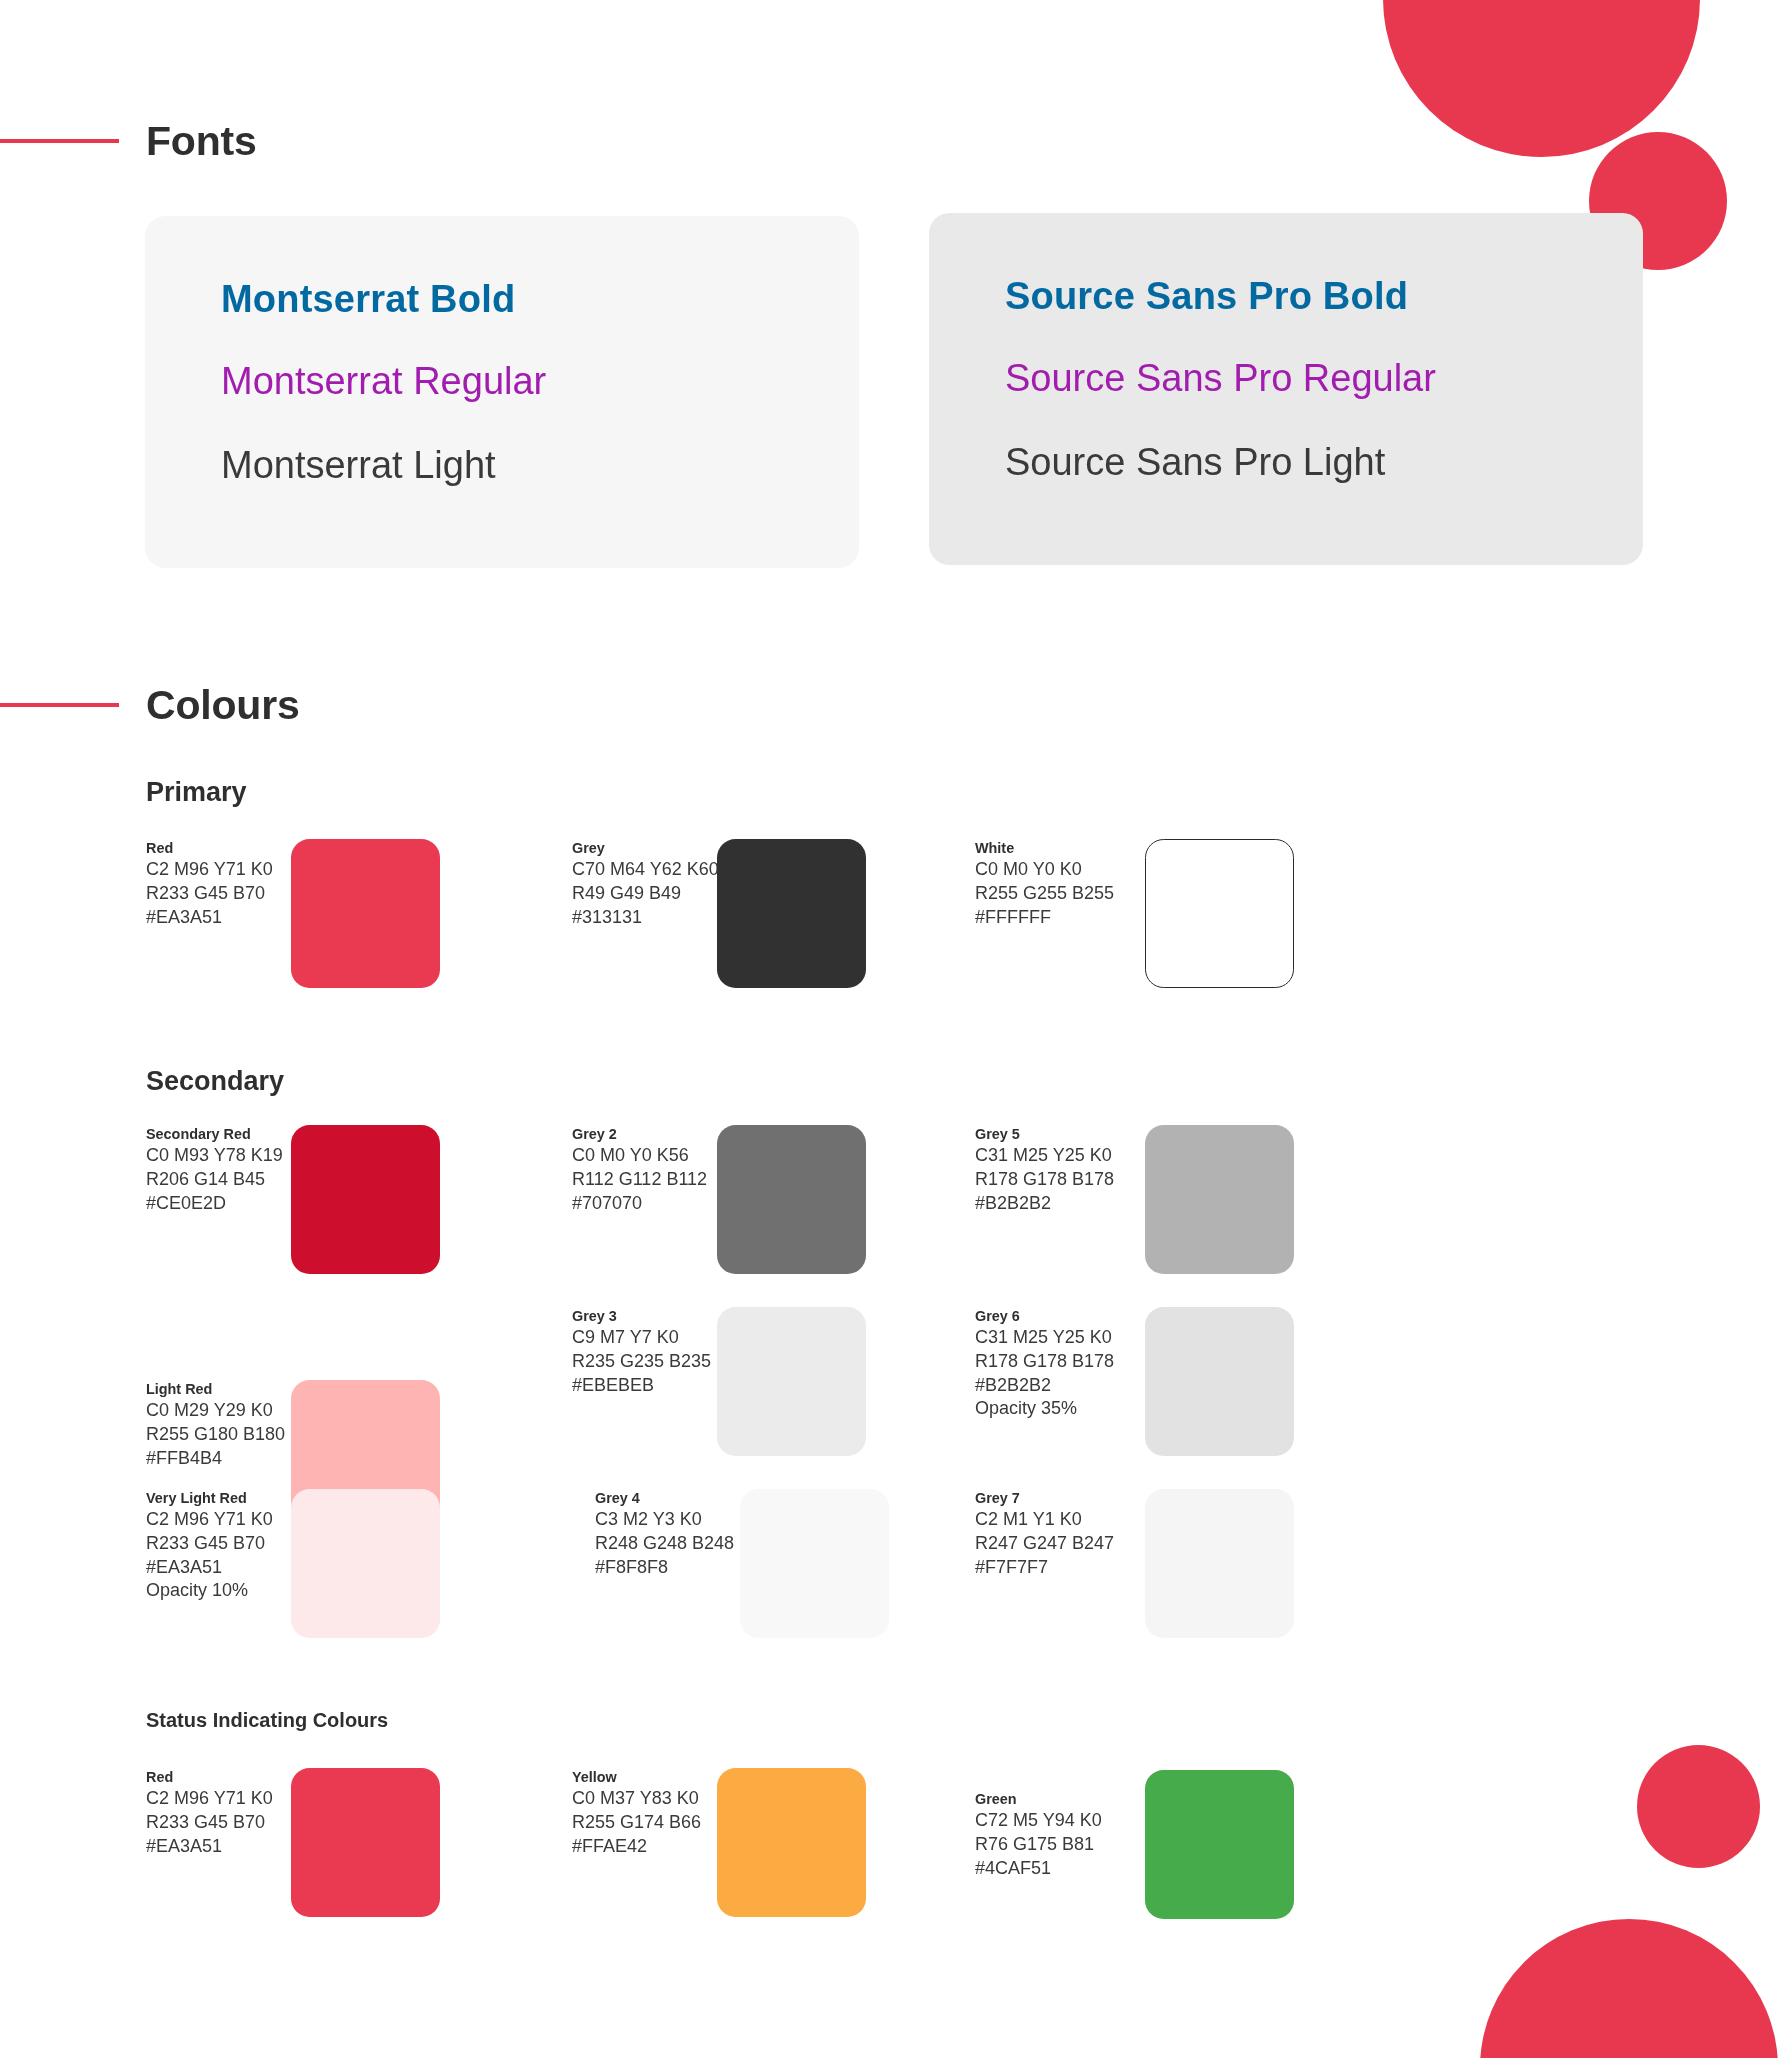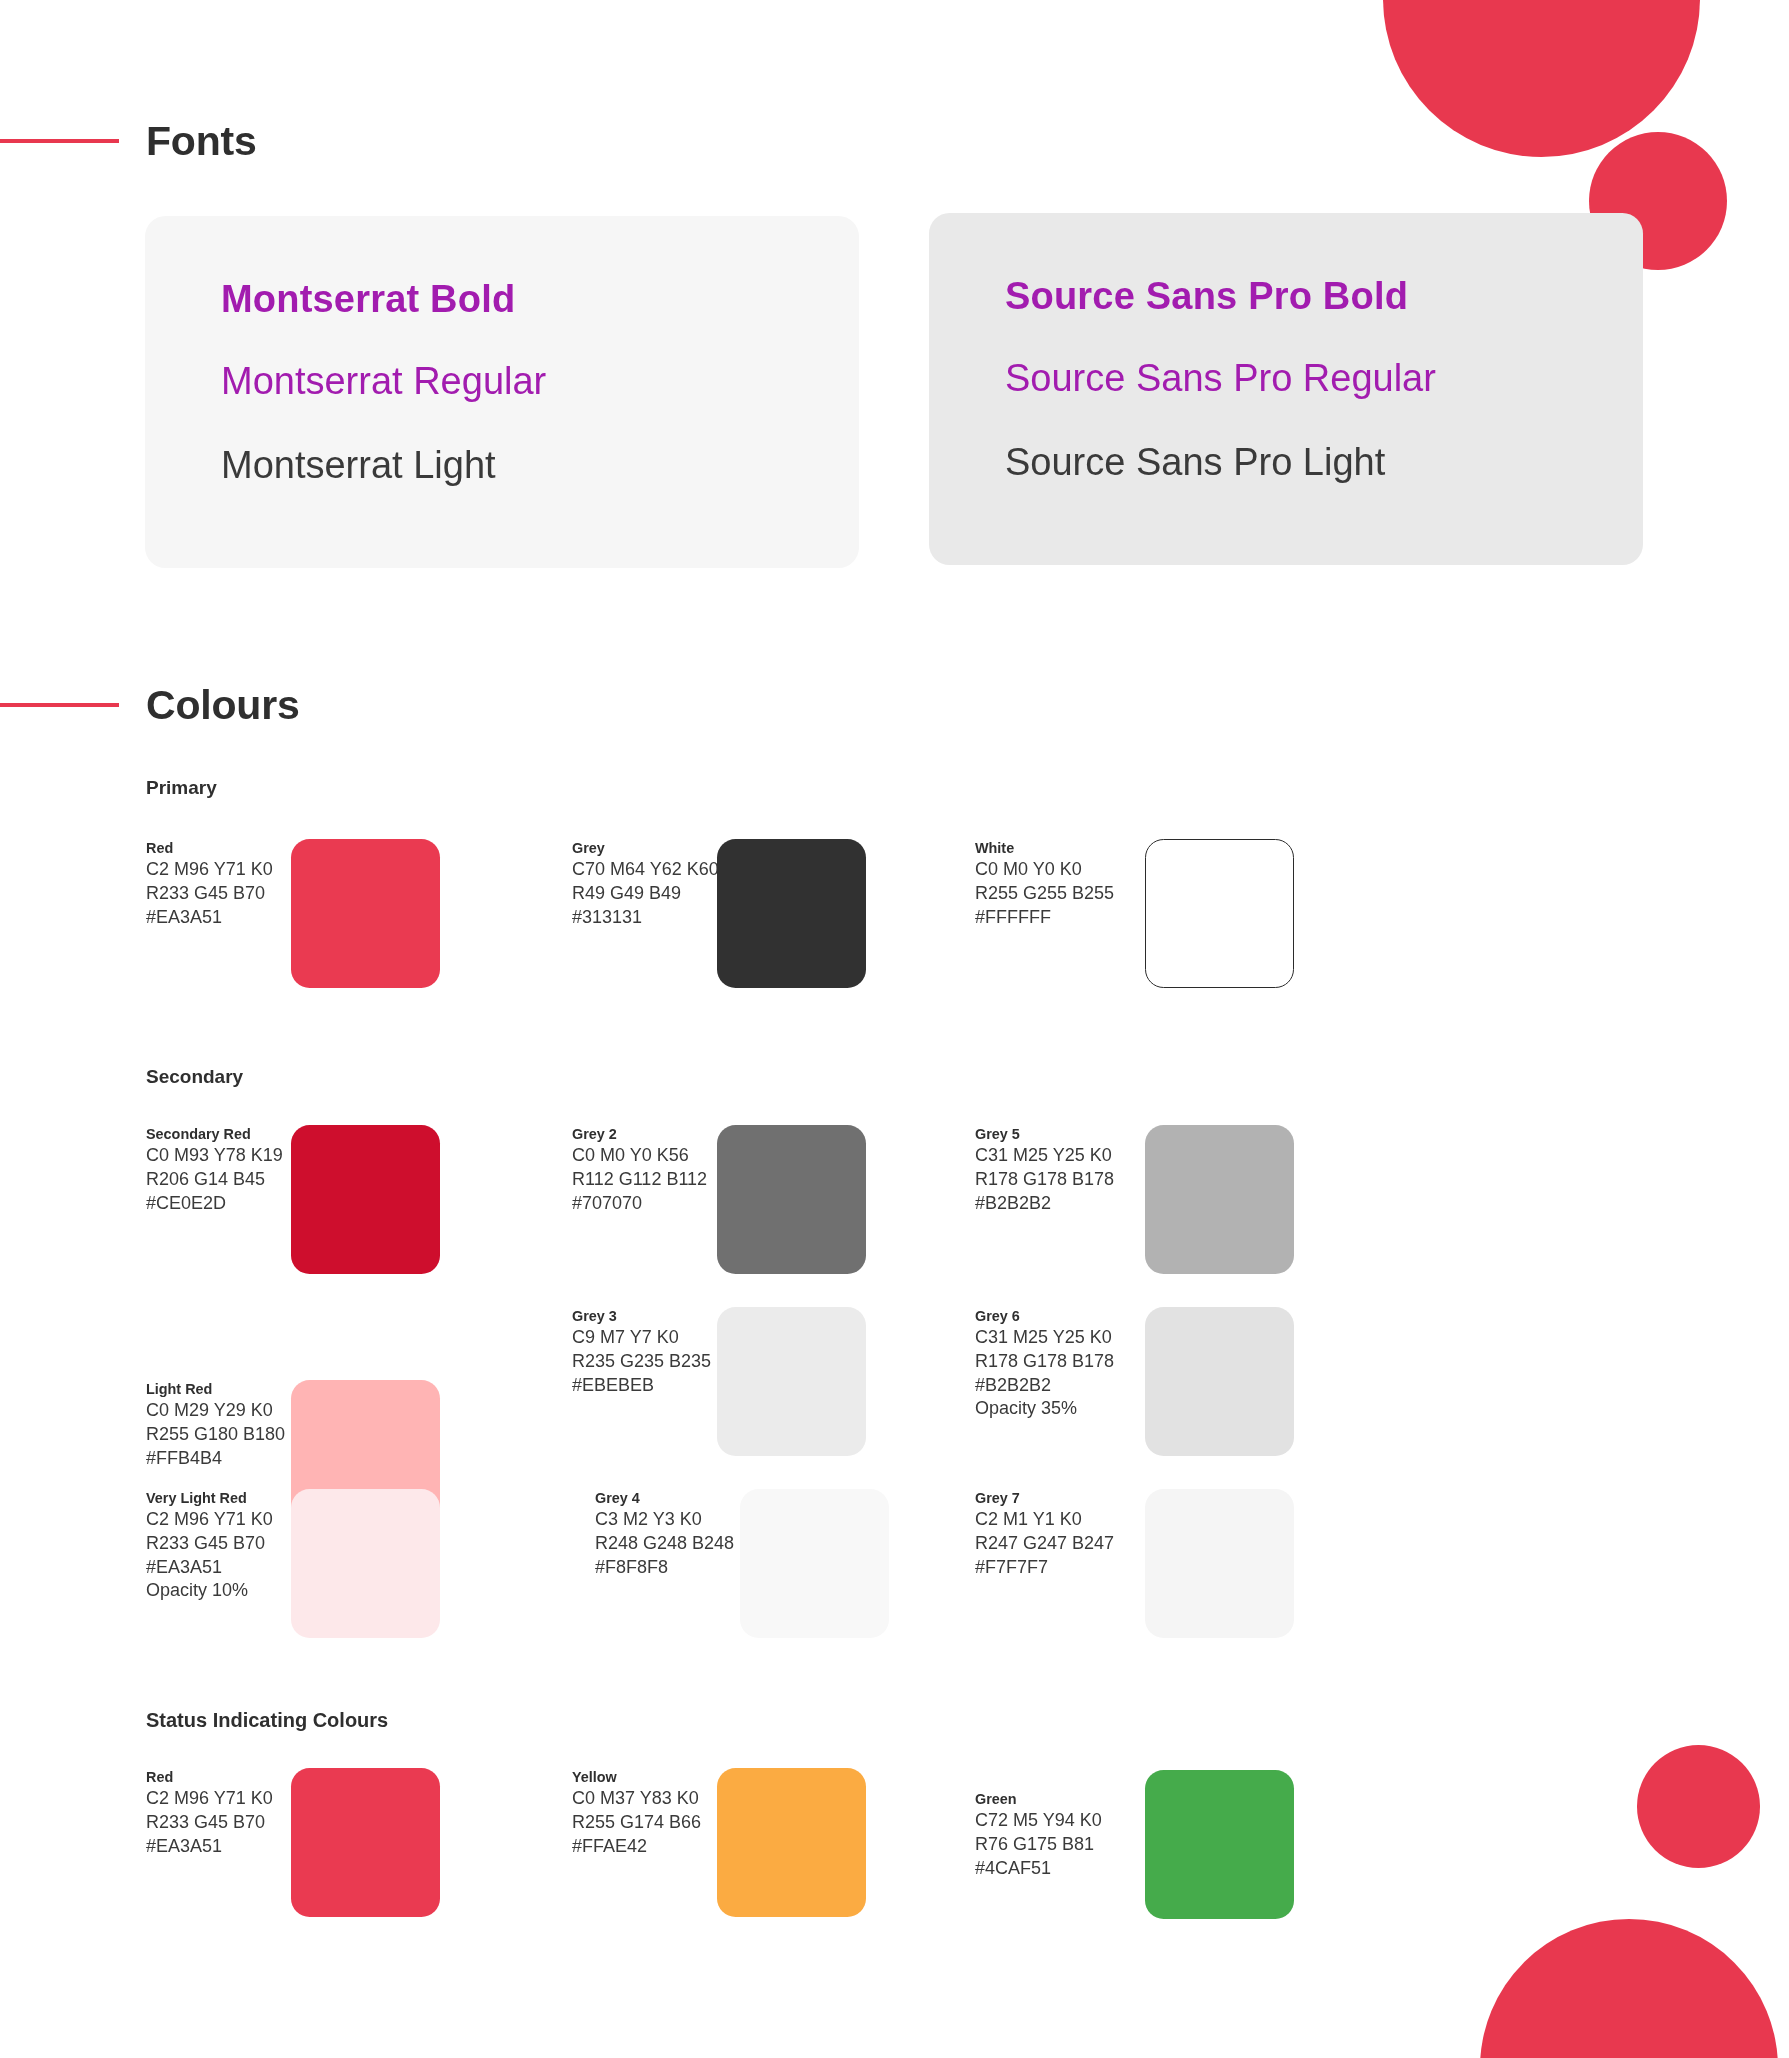--- a/index.html
+++ b/index.html
@@ -68,31 +68,31 @@
   }
   #font-card-2 {
     left: 929px; top: 213px;
     width: 714px; height: 352px;
     background: #e9e9e9;
   }
   .font-card .sample {
     position: absolute;
     left: 76px;
     white-space: nowrap;
-    color: #a21caf;
+    color: #0369a1;
   }
   .font-card .s-bold    { top: 62px;  font-size: 38px; font-weight: bold; letter-spacing: 0.2px; }
   .font-card .s-regular { top: 144px; font-size: 38px; font-weight: normal; color: #a21caf; }
   .font-card .s-light   { top: 228px; font-size: 38px; font-weight: 300; color: #3a3a3a; }
 
   
   .sub-head {
     position: absolute;
     left: 146px;
-    font-size: 19px;
+    font-size: 27px;
     font-weight: bold;
     color: #2f2f2f;
     white-space: nowrap;
     z-index: 3;
   }
   .sub-head-lg {
     position: absolute;
     left: 146px;
     font-size: 20px;
     font-weight: bold;

